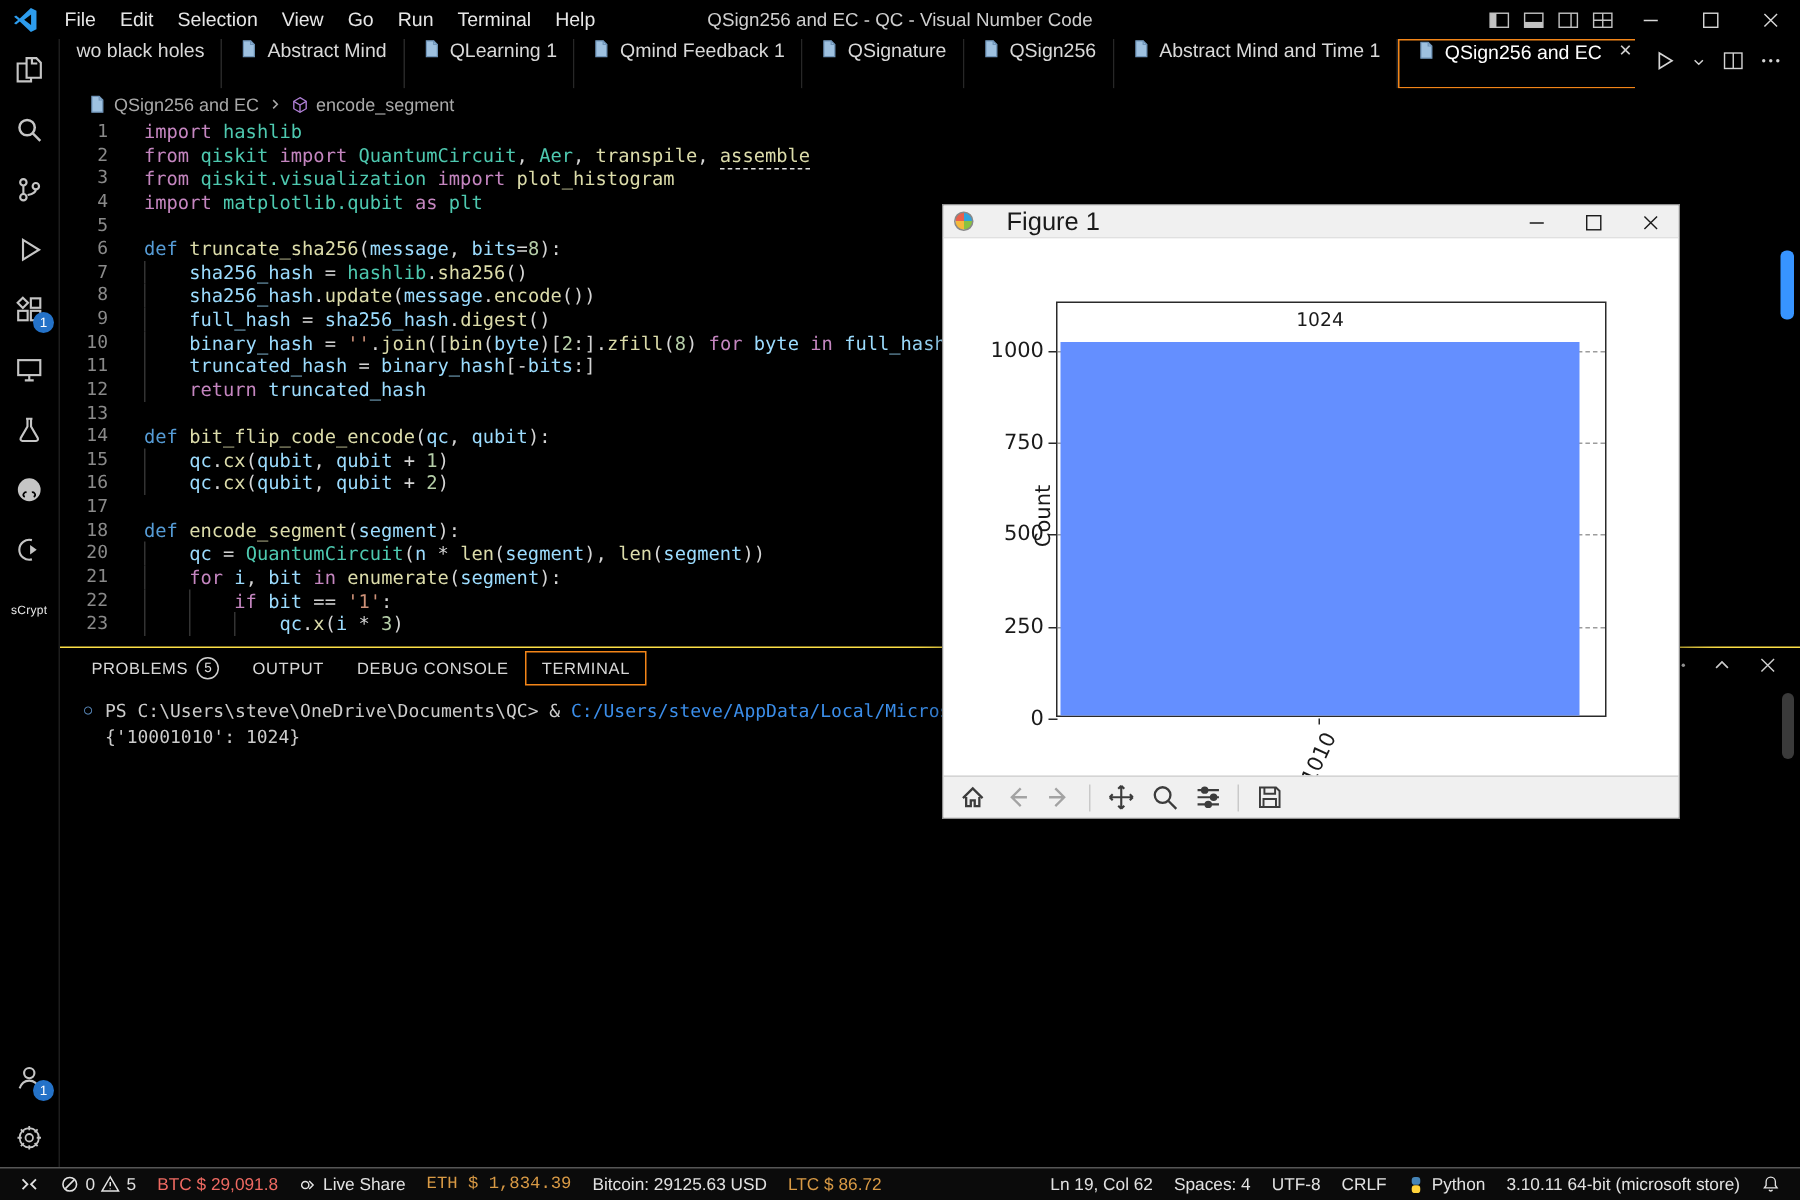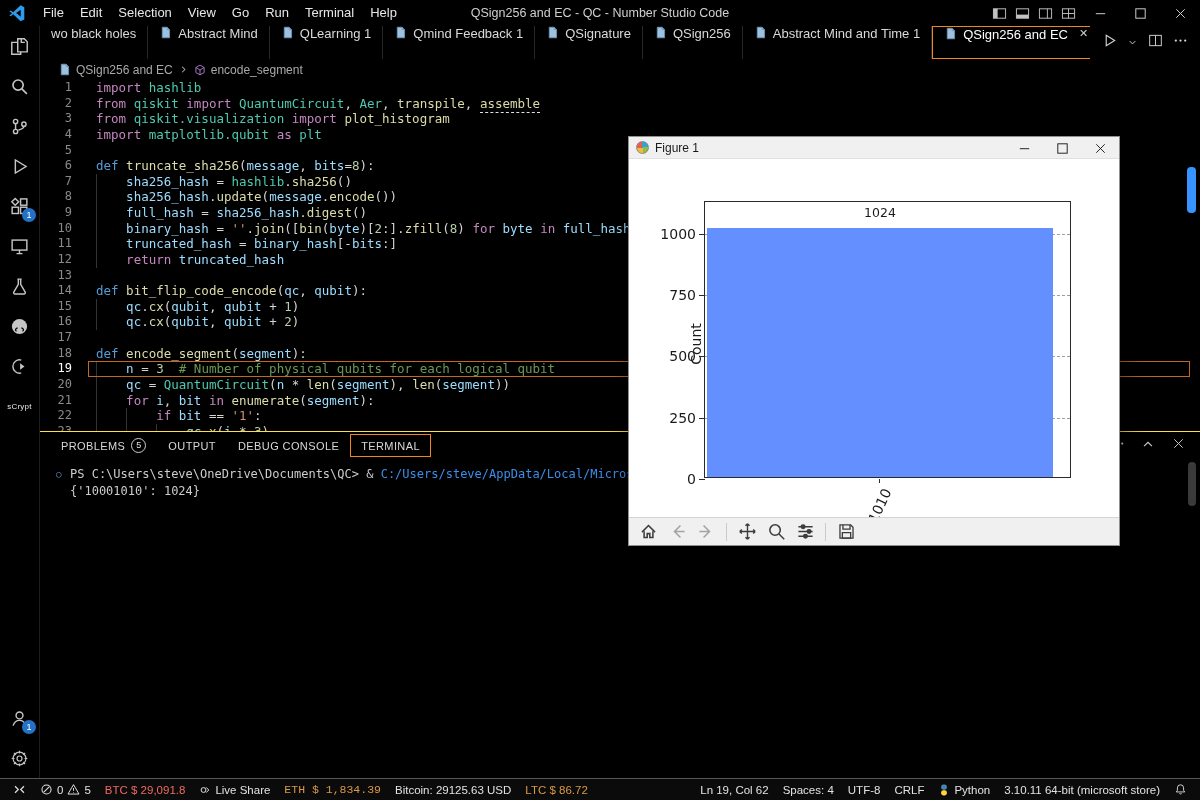--- a/index.html
+++ b/index.html
@@ -64,21 +64,21 @@
   
   #statusbar{position:absolute;left:0;right:0;bottom:0;height:22px;background:#0b0b0b;border-top:1px solid #565656;display:flex;align-items:center;justify-content:space-between;font-size:11.5px;color:#e2e2e2;padding:0 6px;}
   #sbleft,#sbright{display:flex;align-items:center;height:22px;}
   .sbitem{display:inline-flex;align-items:center;gap:4px;margin:0 7px;white-space:nowrap;}
   .btc{color:#ef6a62;} .eth{color:#d99a45;font-family:Liberation Mono, monospace;} .ltc{color:#d99a45;}
 
   
   #figwin{position:absolute;left:628px;top:136px;width:492px;height:410px;background:#f0f0f0;border:1px solid #909090;box-shadow:4px 10px 26px rgba(0,0,0,.55);}
   #figtitle{position:relative;height:22px;background:#f0f0f0;border-bottom:1px solid #e0e0e0;display:flex;align-items:center;color:#111;}
   #mplicon{width:13px;height:13px;border-radius:50%;margin:0 6px 0 7px;background:conic-gradient(#30a3dc 0 25%,#8ac240 25% 50%,#f6b93b 50% 75%,#e8604c 75% 100%);border:1px solid #888;}
-  #figtitletext{font-size:12px;color:#1a1a1a;}
+  #figtitletext{font-size:17px;color:#1a1a1a;margin-left:16px;}
   #figctl{position:absolute;right:0;top:0;height:22px;display:flex;}
   .fwc{width:38px;height:22px;display:flex;align-items:center;justify-content:center;color:#1a1a1a;}
   #figcanvas{position:absolute;top:22px;left:0;right:0;bottom:28px;background:#fff;overflow:hidden;}
   #axes{position:absolute;left:75px;top:42px;width:367px;height:277px;border:1px solid #2a2a2a;background:#fff;font-family:"DejaVu Sans",sans-serif;}
   .grid{position:absolute;left:0;right:0;height:0;border-top:1px dashed #9c9c9c;z-index:1;}
   #bar{position:absolute;z-index:2;background:#648fff;}
   #barlabel{position:absolute;z-index:3;width:60px;text-align:center;font-size:12.5px;color:#1a1a1a;}
   .ytick{position:absolute;right:374px;transform:translateY(-50%);font-size:14px;color:#1a1a1a;white-space:nowrap;}
   .ymark{position:absolute;left:-6px;width:6px;height:1px;background:#2a2a2a;}
   #xmark{position:absolute;left:174px;top:277px;width:1px;height:4px;background:#2a2a2a;}
@@ -101,21 +101,21 @@
     <div id="menus">
         <div class="menu">File</div>
         <div class="menu">Edit</div>
         <div class="menu">Selection</div>
         <div class="menu">View</div>
         <div class="menu">Go</div>
         <div class="menu">Run</div>
         <div class="menu">Terminal</div>
         <div class="menu">Help</div>
       </div>
-    <div id="wintitle">QSign256 and EC - QC - Number Studio Code</div>
+    <div id="wintitle">QSign256 and EC - QC - Visual Number Code</div>
     <div id="winctl">
         <div class="li">
           <svg width="15" height="15" viewBox="0 0 16 16" fill="none" stroke="currentColor" stroke-width="1">
             <rect x="1.5" y="3" width="13" height="10"></rect>
             <rect x="1.5" y="3" width="4.5" height="10" fill="currentColor" stroke="none"></rect>
           </svg>
         </div>
         <div class="li">
           <svg width="15" height="15" viewBox="0 0 16 16" fill="none" stroke="currentColor" stroke-width="1">
             <rect x="1.5" y="3" width="13" height="10"></rect>
@@ -380,21 +380,20 @@
         <div class="line"><div class="guide" style="left: 56px;"></div><div class="ln">9</div><div class="lc"><span class="p">    </span><span class="v">full_hash</span><span class="p"> = </span><span class="v">sha256_hash</span><span class="p">.</span><span class="f">digest</span><span class="p">()</span></div></div>
         <div class="line"><div class="guide" style="left: 56px;"></div><div class="ln">10</div><div class="lc"><span class="p">    </span><span class="v">binary_hash</span><span class="p"> = </span><span class="s">''</span><span class="p">.</span><span class="f">join</span><span class="p">([</span><span class="f">bin</span><span class="p">(</span><span class="v">byte</span><span class="p">)[</span><span class="n">2</span><span class="p">:].</span><span class="f">zfill</span><span class="p">(</span><span class="n">8</span><span class="p">) </span><span class="k">for</span><span class="p"> </span><span class="v">byte</span><span class="p"> </span><span class="k">in</span><span class="p"> </span><span class="v">full_hash</span><span class="p">])</span></div></div>
         <div class="line"><div class="guide" style="left: 56px;"></div><div class="ln">11</div><div class="lc"><span class="p">    </span><span class="v">truncated_hash</span><span class="p"> = </span><span class="v">binary_hash</span><span class="p">[-</span><span class="v">bits</span><span class="p">:]</span></div></div>
         <div class="line"><div class="guide" style="left: 56px;"></div><div class="ln">12</div><div class="lc"><span class="p">    </span><span class="k">return</span><span class="p"> </span><span class="v">truncated_hash</span></div></div>
         <div class="line"><div class="ln">13</div><div class="lc"></div></div>
         <div class="line"><div class="ln">14</div><div class="lc"><span class="d">def</span><span class="p"> </span><span class="f">bit_flip_code_encode</span><span class="p">(</span><span class="v">qc</span><span class="p">, </span><span class="v">qubit</span><span class="p">):</span></div></div>
         <div class="line"><div class="guide" style="left: 56px;"></div><div class="ln">15</div><div class="lc"><span class="p">    </span><span class="v">qc</span><span class="p">.</span><span class="f">cx</span><span class="p">(</span><span class="v">qubit</span><span class="p">, </span><span class="v">qubit</span><span class="p"> + </span><span class="n">1</span><span class="p">)</span></div></div>
         <div class="line"><div class="guide" style="left: 56px;"></div><div class="ln">16</div><div class="lc"><span class="p">    </span><span class="v">qc</span><span class="p">.</span><span class="f">cx</span><span class="p">(</span><span class="v">qubit</span><span class="p">, </span><span class="v">qubit</span><span class="p"> + </span><span class="n">2</span><span class="p">)</span></div></div>
         <div class="line"><div class="ln">17</div><div class="lc"></div></div>
         <div class="line"><div class="ln">18</div><div class="lc"><span class="d">def</span><span class="p"> </span><span class="f">encode_segment</span><span class="p">(</span><span class="v">segment</span><span class="p">):</span></div></div>
-        <div class="line cur"><div class="guide" style="left: 56px;"></div><div class="ln">19</div><div class="lc"><span class="p">    </span><span class="v">n</span><span class="p"> = </span><span class="n">3</span><span class="p">  </span><span class="c"># Number of physical qubits for each logical qubit</span></div><div class="curbox"></div></div>
         <div class="line"><div class="guide" style="left: 56px;"></div><div class="ln">20</div><div class="lc"><span class="p">    </span><span class="v">qc</span><span class="p"> = </span><span class="m">QuantumCircuit</span><span class="p">(</span><span class="v">n</span><span class="p"> * </span><span class="f">len</span><span class="p">(</span><span class="v">segment</span><span class="p">), </span><span class="f">len</span><span class="p">(</span><span class="v">segment</span><span class="p">))</span></div></div>
         <div class="line"><div class="guide" style="left: 56px;"></div><div class="ln">21</div><div class="lc"><span class="p">    </span><span class="k">for</span><span class="p"> </span><span class="v">i</span><span class="p">, </span><span class="v">bit</span><span class="p"> </span><span class="k">in</span><span class="p"> </span><span class="f">enumerate</span><span class="p">(</span><span class="v">segment</span><span class="p">):</span></div></div>
         <div class="line"><div class="guide" style="left: 56px;"></div><div class="guide" style="left: 86.1px;"></div><div class="ln">22</div><div class="lc"><span class="p">        </span><span class="k">if</span><span class="p"> </span><span class="v">bit</span><span class="p"> == </span><span class="s">'1'</span><span class="p">:</span></div></div>
         <div class="line"><div class="guide" style="left: 56px;"></div><div class="guide" style="left: 86.1px;"></div><div class="guide" style="left: 116.2px;"></div><div class="ln">23</div><div class="lc"><span class="p">            </span><span class="v">qc</span><span class="p">.</span><span class="f">x</span><span class="p">(</span><span class="v">i</span><span class="p"> * </span><span class="n">3</span><span class="p">)</span></div></div>
       </div>
   </div>
   <div id="scrollthumb"></div>
 
   <div id="panel">
     <div id="panelhead">

